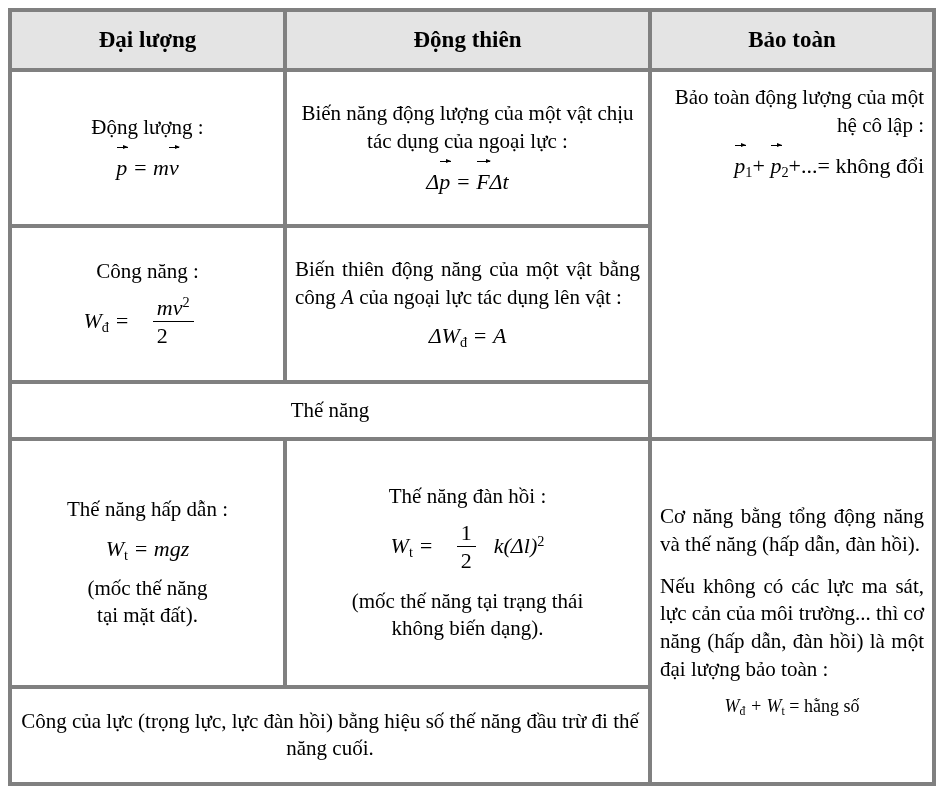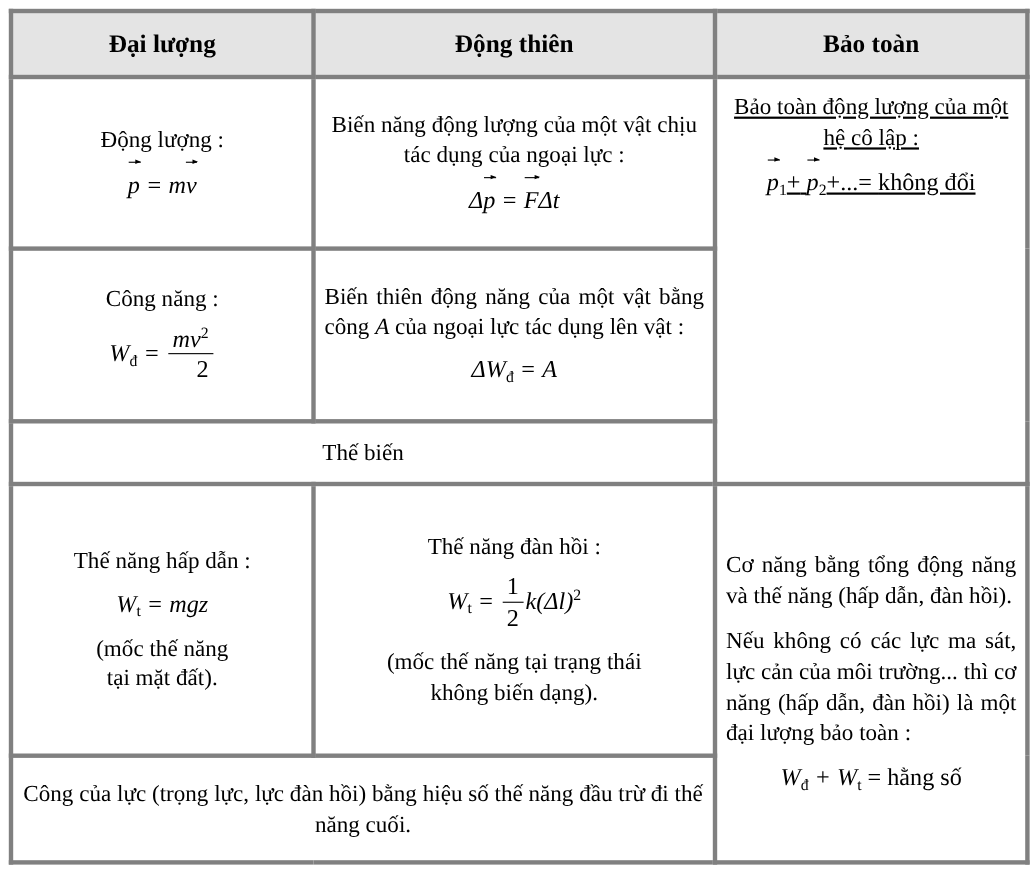--- a/index.html
+++ b/index.html
@@ -84,22 +84,22 @@
   .vec.italic { font-style: italic; }
 
   sub.rm, sup.rm { font-style: normal; }
   sub { font-size: 0.65em; vertical-align: -0.28em; }
   sup { font-size: 0.65em; vertical-align: 0.55em; }
 
   
   .frac {
     display: inline-block;
     vertical-align: middle;
-    text-align: right;
-    margin: 0 2px;
+    text-align: left;
+    margin: 0 18px;
     position: relative;
     top: -1px;
   }
   .frac .num {
     display: block;
     padding: 0 4px 1px 4px;
     border-bottom: 1.4px solid #000;
     line-height: 1.15;
   }
   .frac .den {
@@ -116,42 +116,41 @@
   .para + .para { margin-top: 14px; }
 
   td.col3cell {
     text-align: justify;
     vertical-align: top;
     padding: 14px 12px;
     font-size: 21px;
     line-height: 1.42;
   }
   td.col3cell.centered {
-    text-align: center;
+    text-align: right;
     vertical-align: top;
     padding-top: 12px;
-    text-decoration: underline;
   }
   td.merged-wide {
     text-align: justify;
     padding: 14px 18px;
     font-size: 21px;
     line-height: 1.45;
   }
   td.theNang {
     text-align: center;
     font-size: 21px;
     padding: 8px;
   }
   .formula-block {
     display: block;
     text-align: center;
     margin-top: 12px;
     font-style: italic;
-    font-size: 22px;
+    font-size: 18px;
   }
   .nowrap { white-space: nowrap; }
 </style>
 </head>
 <body>
 
 <div class="sheet">
   <table class="phys">
     <colgroup>
       <col class="c1">
@@ -197,21 +196,21 @@
         </td>
         <td>
           <span class="label" style="text-align:justify;display:block;"><span>Biến thiên động năng của một</span> <span>vật bằng công </span><em>A</em><span> của ngoại lực</span> <span>tác dụng lên vật :</span></span>
           <span class="formula">
             Δ<span style="font-style:italic">W</span><sub class="rm">đ</sub>&nbsp;=&nbsp;<span style="font-style:italic">A</span>
           </span>
         </td>
       </tr>
 
       <tr>
-        <td colspan="2" class="theNang">Thế biến</td>
+        <td colspan="2" class="theNang">Thế năng</td>
       </tr>
 
       <tr>
         <td>
           <span class="label">Thế năng hấp dẫn :</span>
           <span class="formula">
             <span style="font-style:italic">W</span><sub class="rm">t</sub>&nbsp;=&nbsp;<span style="font-style:italic">mgz</span>
           </span>
           <span class="label" style="margin-top:10px;">(mốc thế năng</span>
           <span class="label">tại mặt đất).</span>

